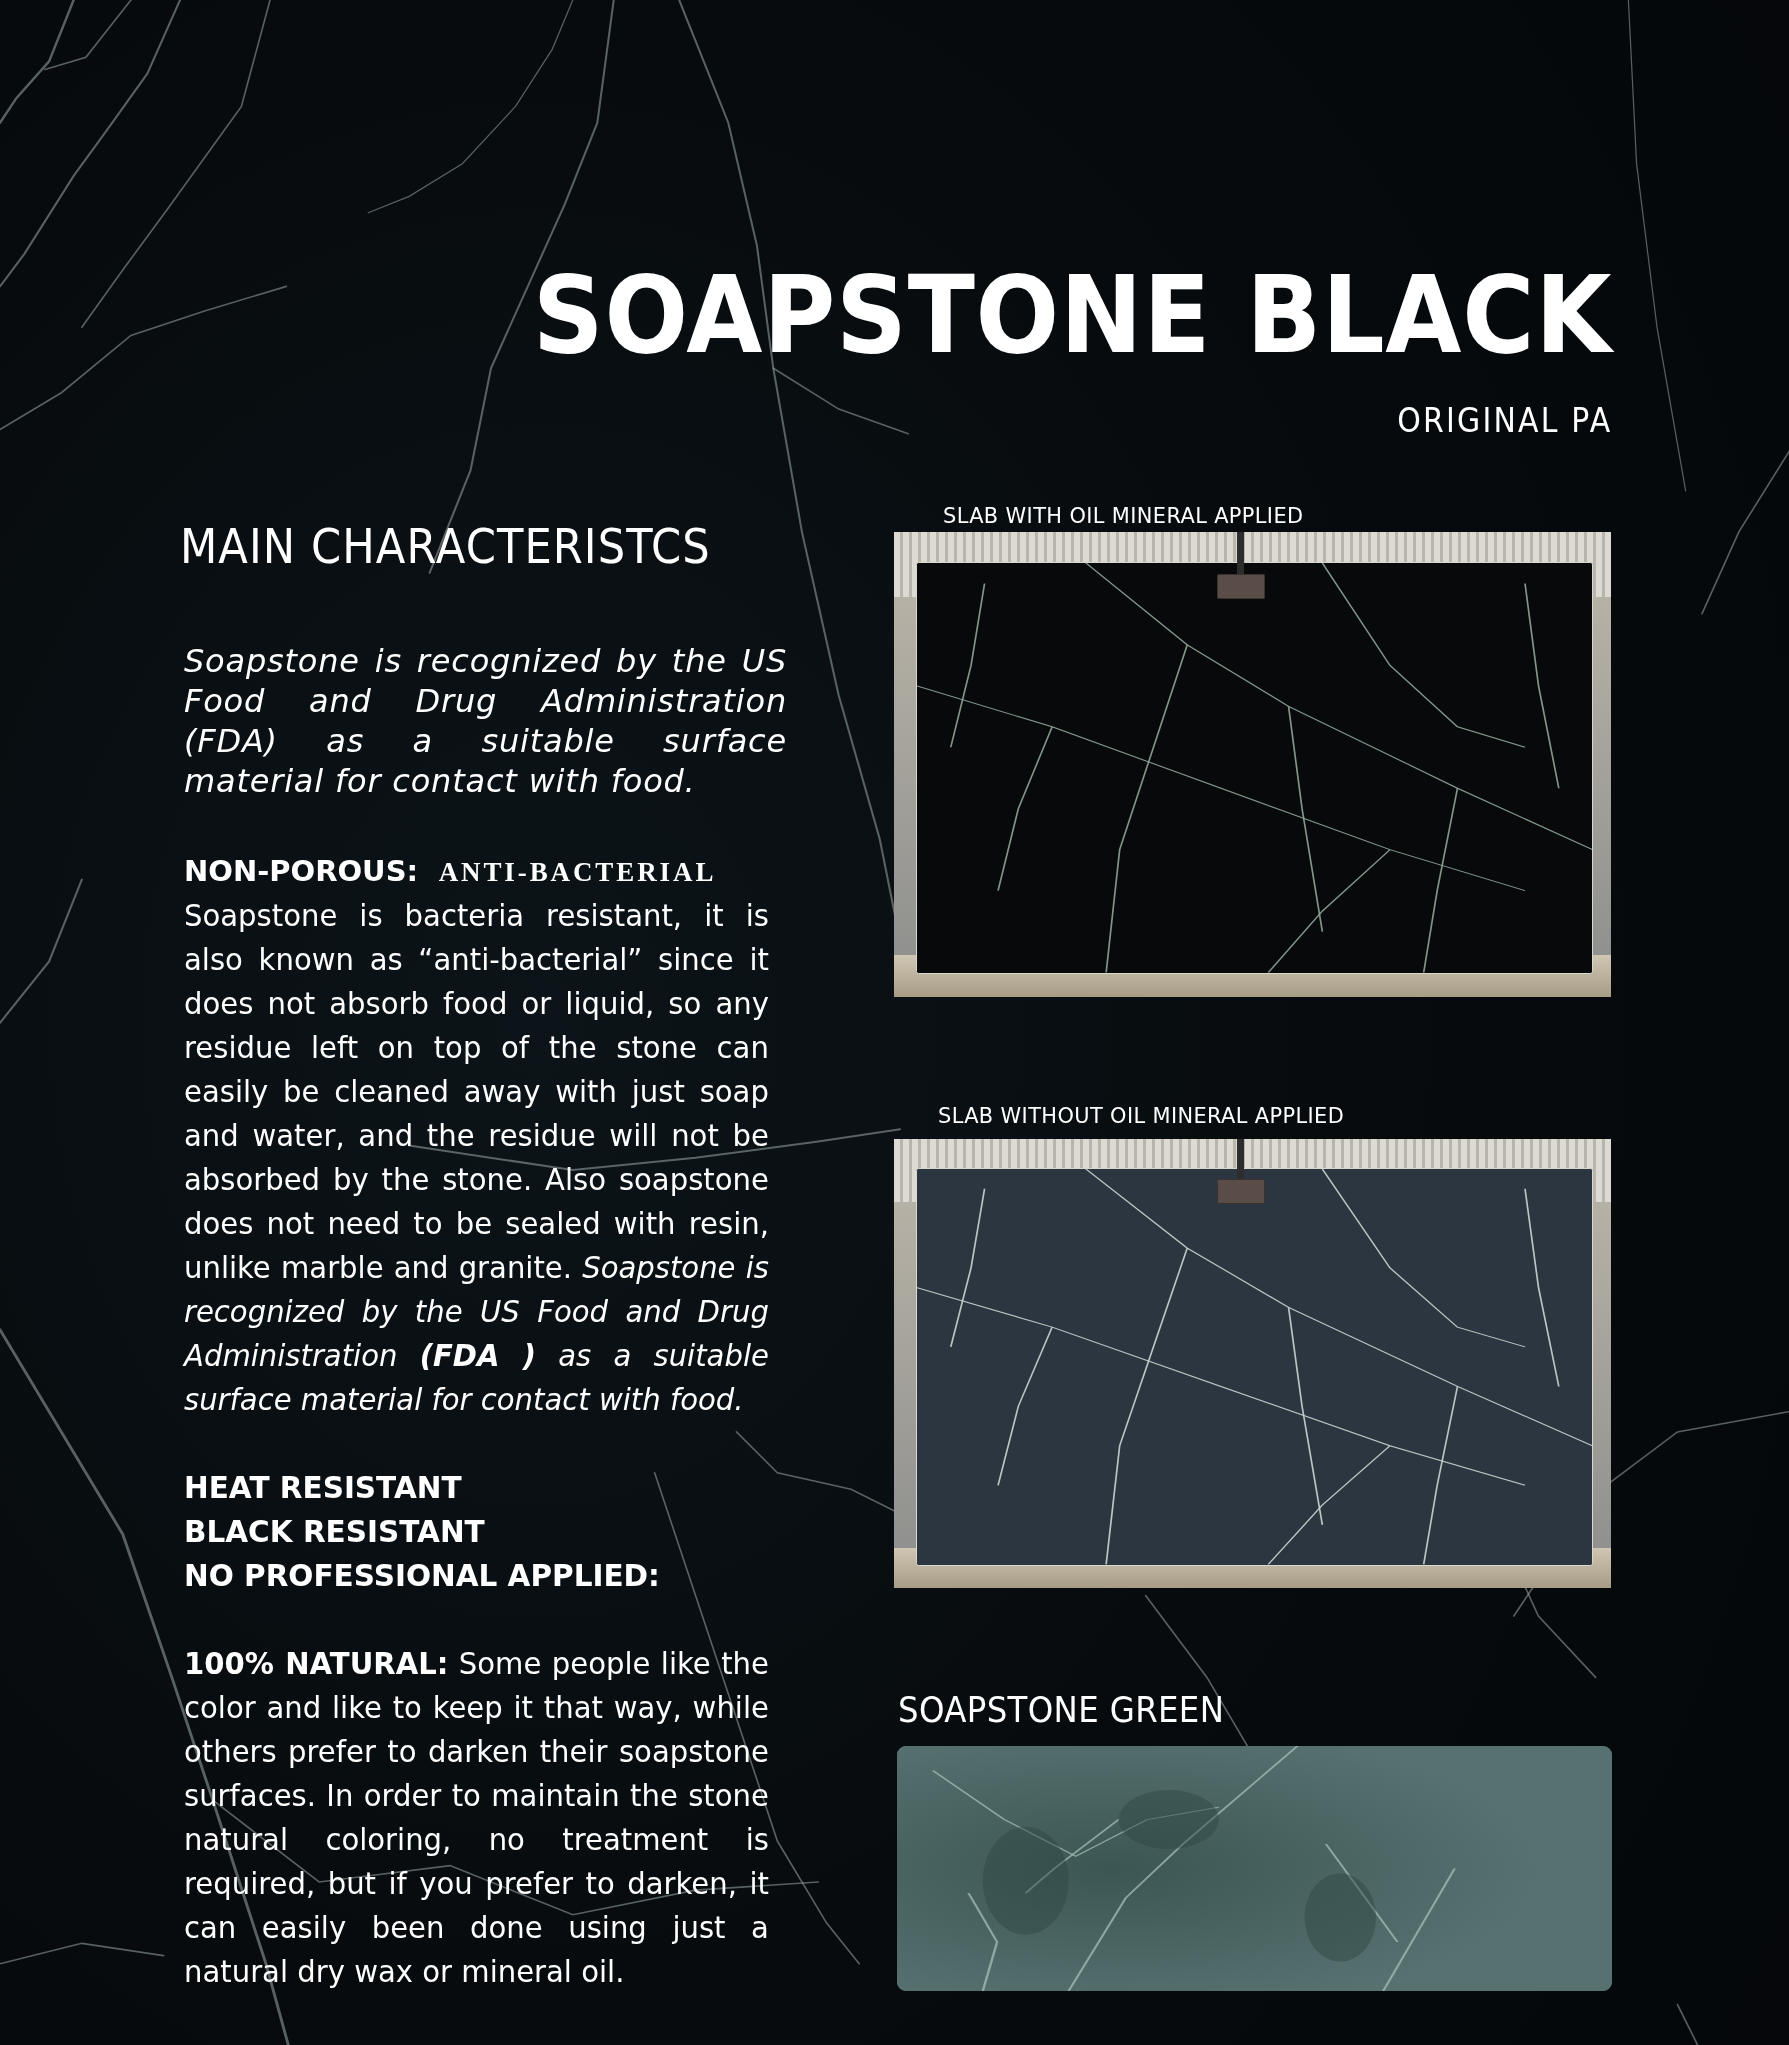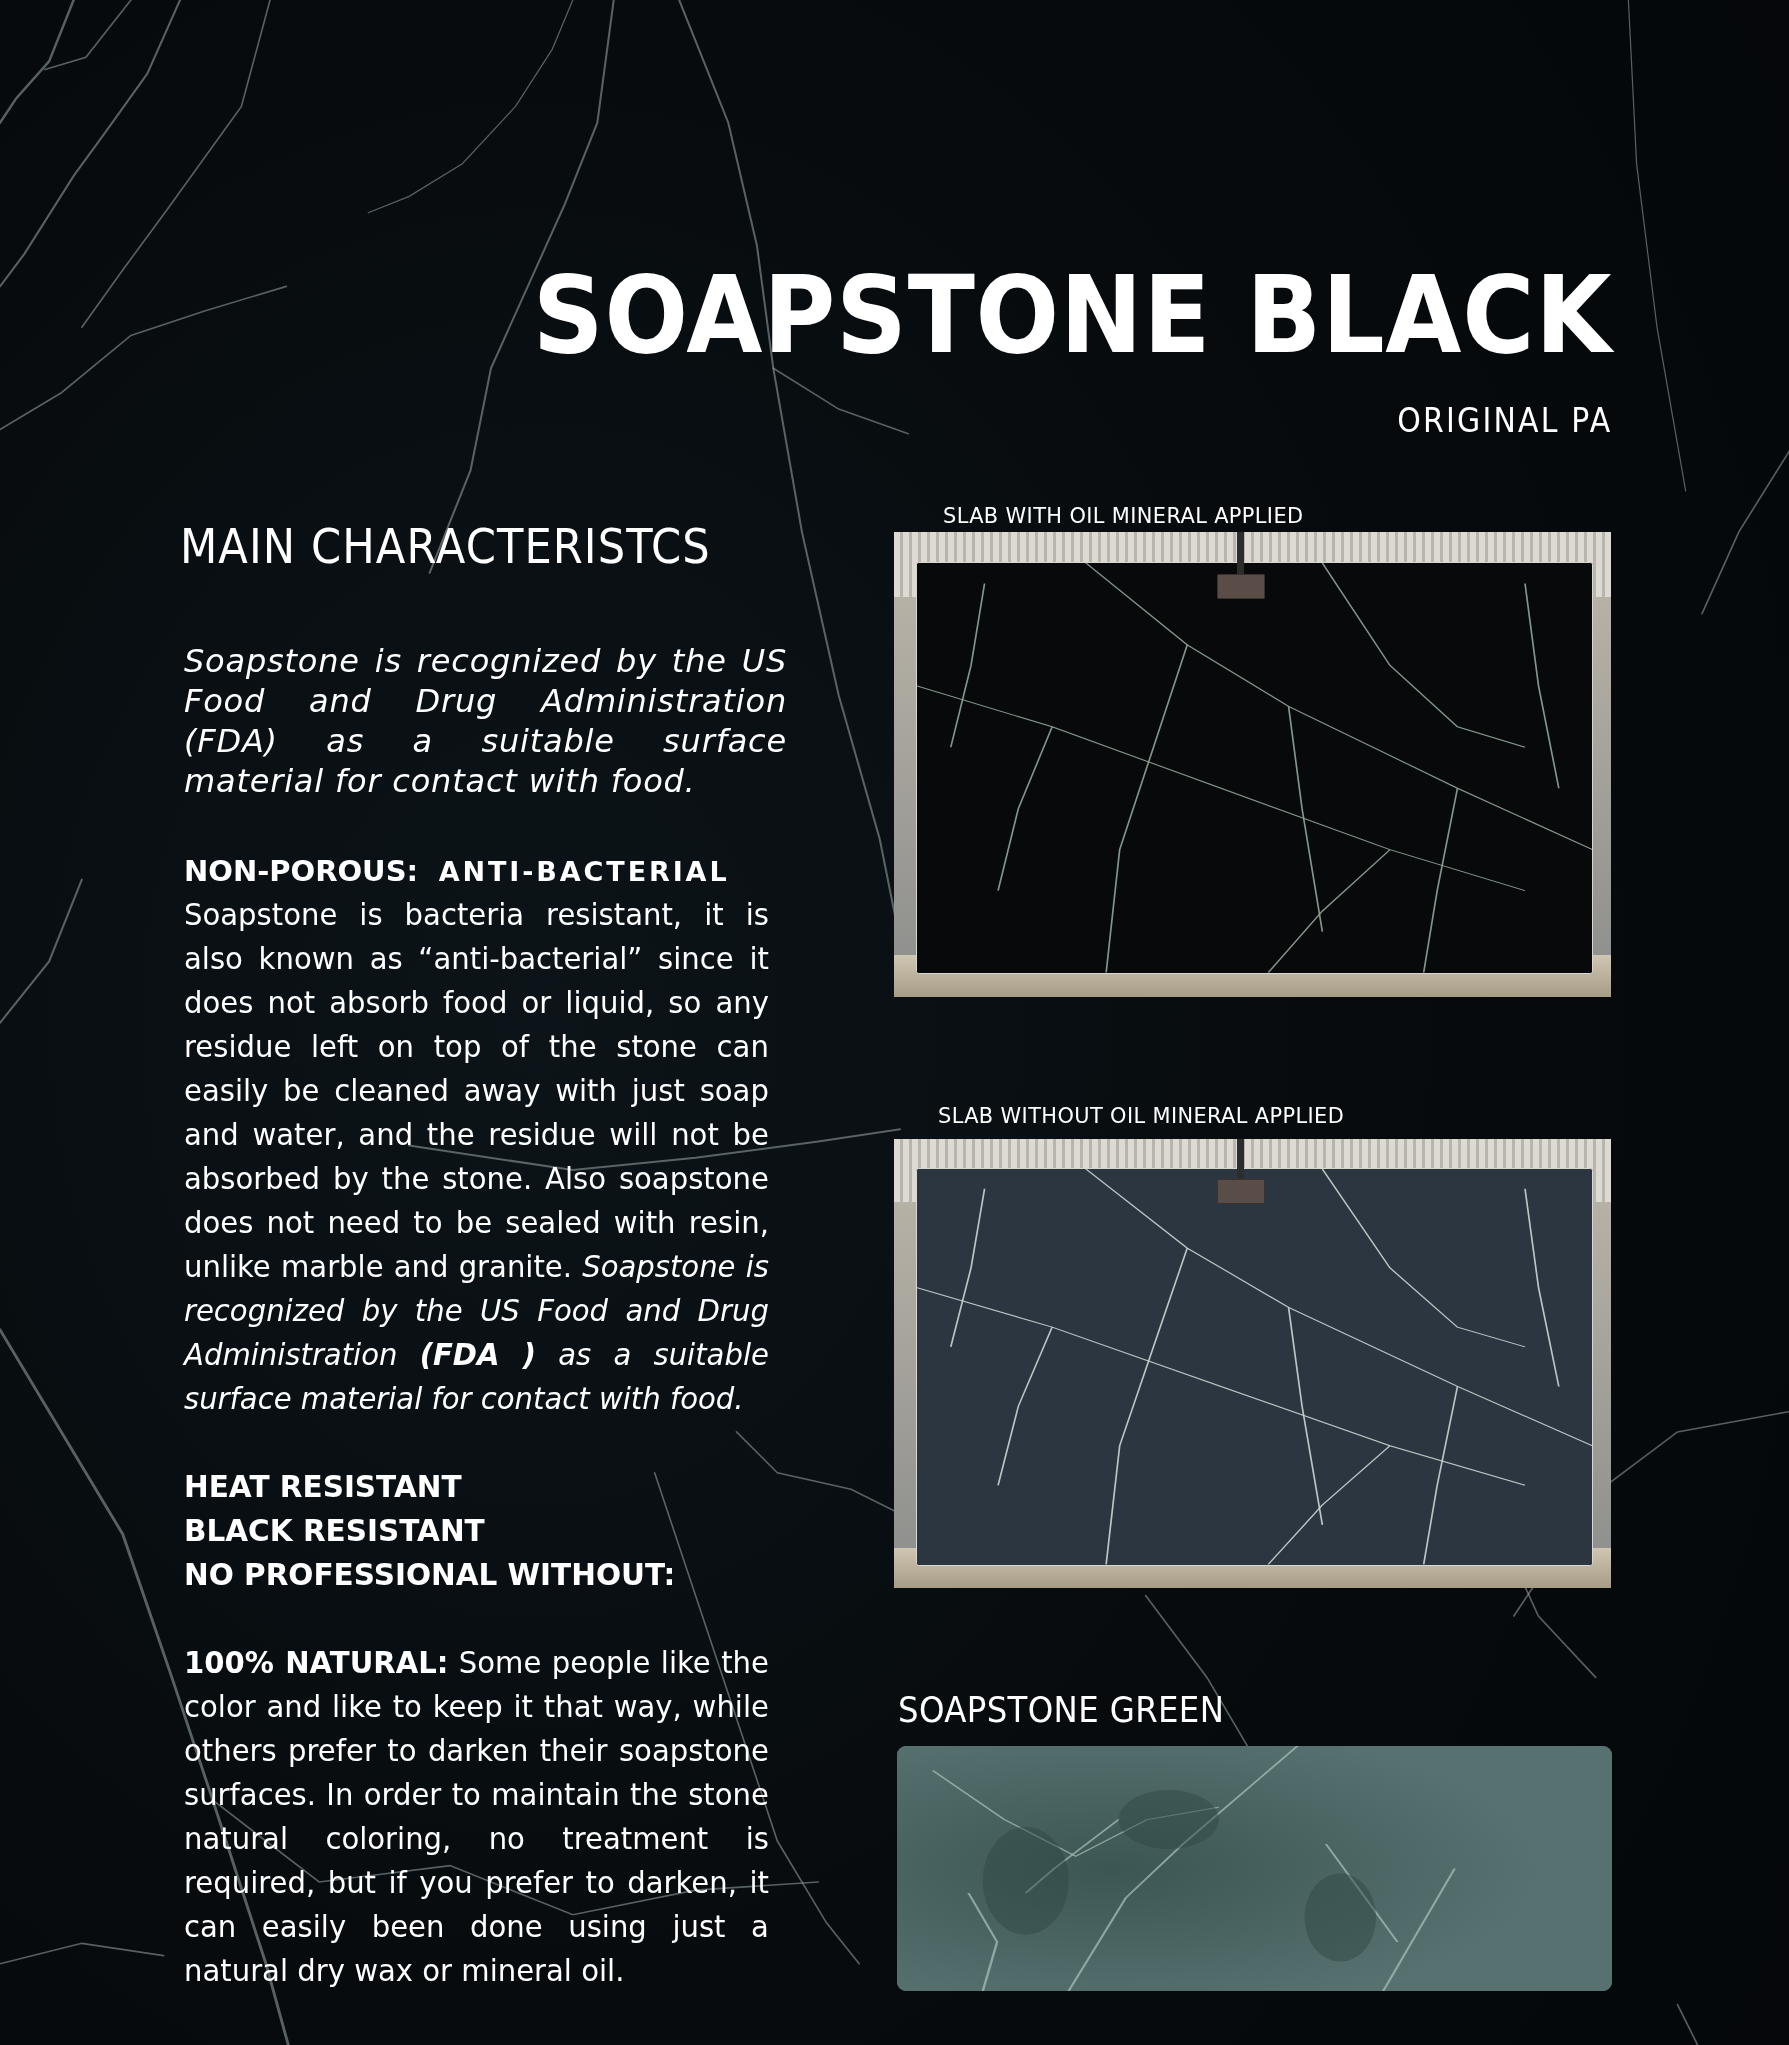--- a/index.html
+++ b/index.html
@@ -34,21 +34,21 @@
   }
   .left-col {
     position: absolute; left: 184px; top: 641px; width: 603px;
     font-size: 31px; line-height: 40px;
   }
   .intro {
     font-style: italic; text-align: justify; letter-spacing: 0.8px;
     margin: 0 0 49px 0; font-size: 32px;
   }
   .np-line { font-weight: bold; font-size: 29px; line-height: 43px; white-space: nowrap; }
-  .np-line .tag2 { letter-spacing: 2.9px; margin-left: 20.5px; font-size: 27px; }
+  .np-line .tag2 { letter-spacing: 2.9px; margin-left: 20.5px; font-size: 27px; font-family: Liberation Serif, serif; }
   .body-text { font-size: 30px; line-height: 44px; text-align: justify;
     transform: scaleX(0.97); transform-origin: left top; }
   .body-text .italic { font-style: italic; }
   .body-text .bold { font-weight: bold; }
   .feature-list { margin: 44px 0 0 0; font-weight: bold; font-size: 29.5px; line-height: 44px; }
   .natural { margin-top: 44px; font-size: 30px; line-height: 44px; text-align: justify;
     transform: scaleX(0.97); transform-origin: left top; }
   .natural .lead { font-weight: bold; }
 
   .caption {
@@ -137,21 +137,21 @@
     <div class="body-text">
       <span>Soapstone is bacteria resistant, it is also known as “anti-bacterial” since it does not absorb food or liquid, so any residue left on top of the stone can easily be cleaned away with just soap and water, and the residue will not be absorbed by the stone. Also soapstone does not need to be sealed with resin, unlike marble and granite.</span>
       <span class="italic">Soapstone is recognized by the US Food and Drug Administration</span>
       <span class="italic bold">(FDA )</span>
       <span class="italic">as a suitable surface material for contact with food.</span>
     </div>
 
     <div class="feature-list">
       <div>HEAT RESISTANT</div>
       <div>BLACK RESISTANT</div>
-      <div>NO PROFESSIONAL WITHOUT:</div>
+      <div>NO PROFESSIONAL APPLIED:</div>
     </div>
 
     <div class="natural">
       <span class="lead">100% NATURAL:</span>
       <span>Some people like the color and like to keep it that way, while others prefer to darken their soapstone surfaces. In order to maintain the stone natural coloring, no treatment is required, but if you prefer to darken, it can easily been done using just a natural dry wax or mineral oil.</span>
     </div>
   </div>
 
   <div class="caption" style="left:943px; top:505px;">SLAB WITH OIL MINERAL APPLIED</div>
   <div class="slab" style="top:532px; height:465px;">

